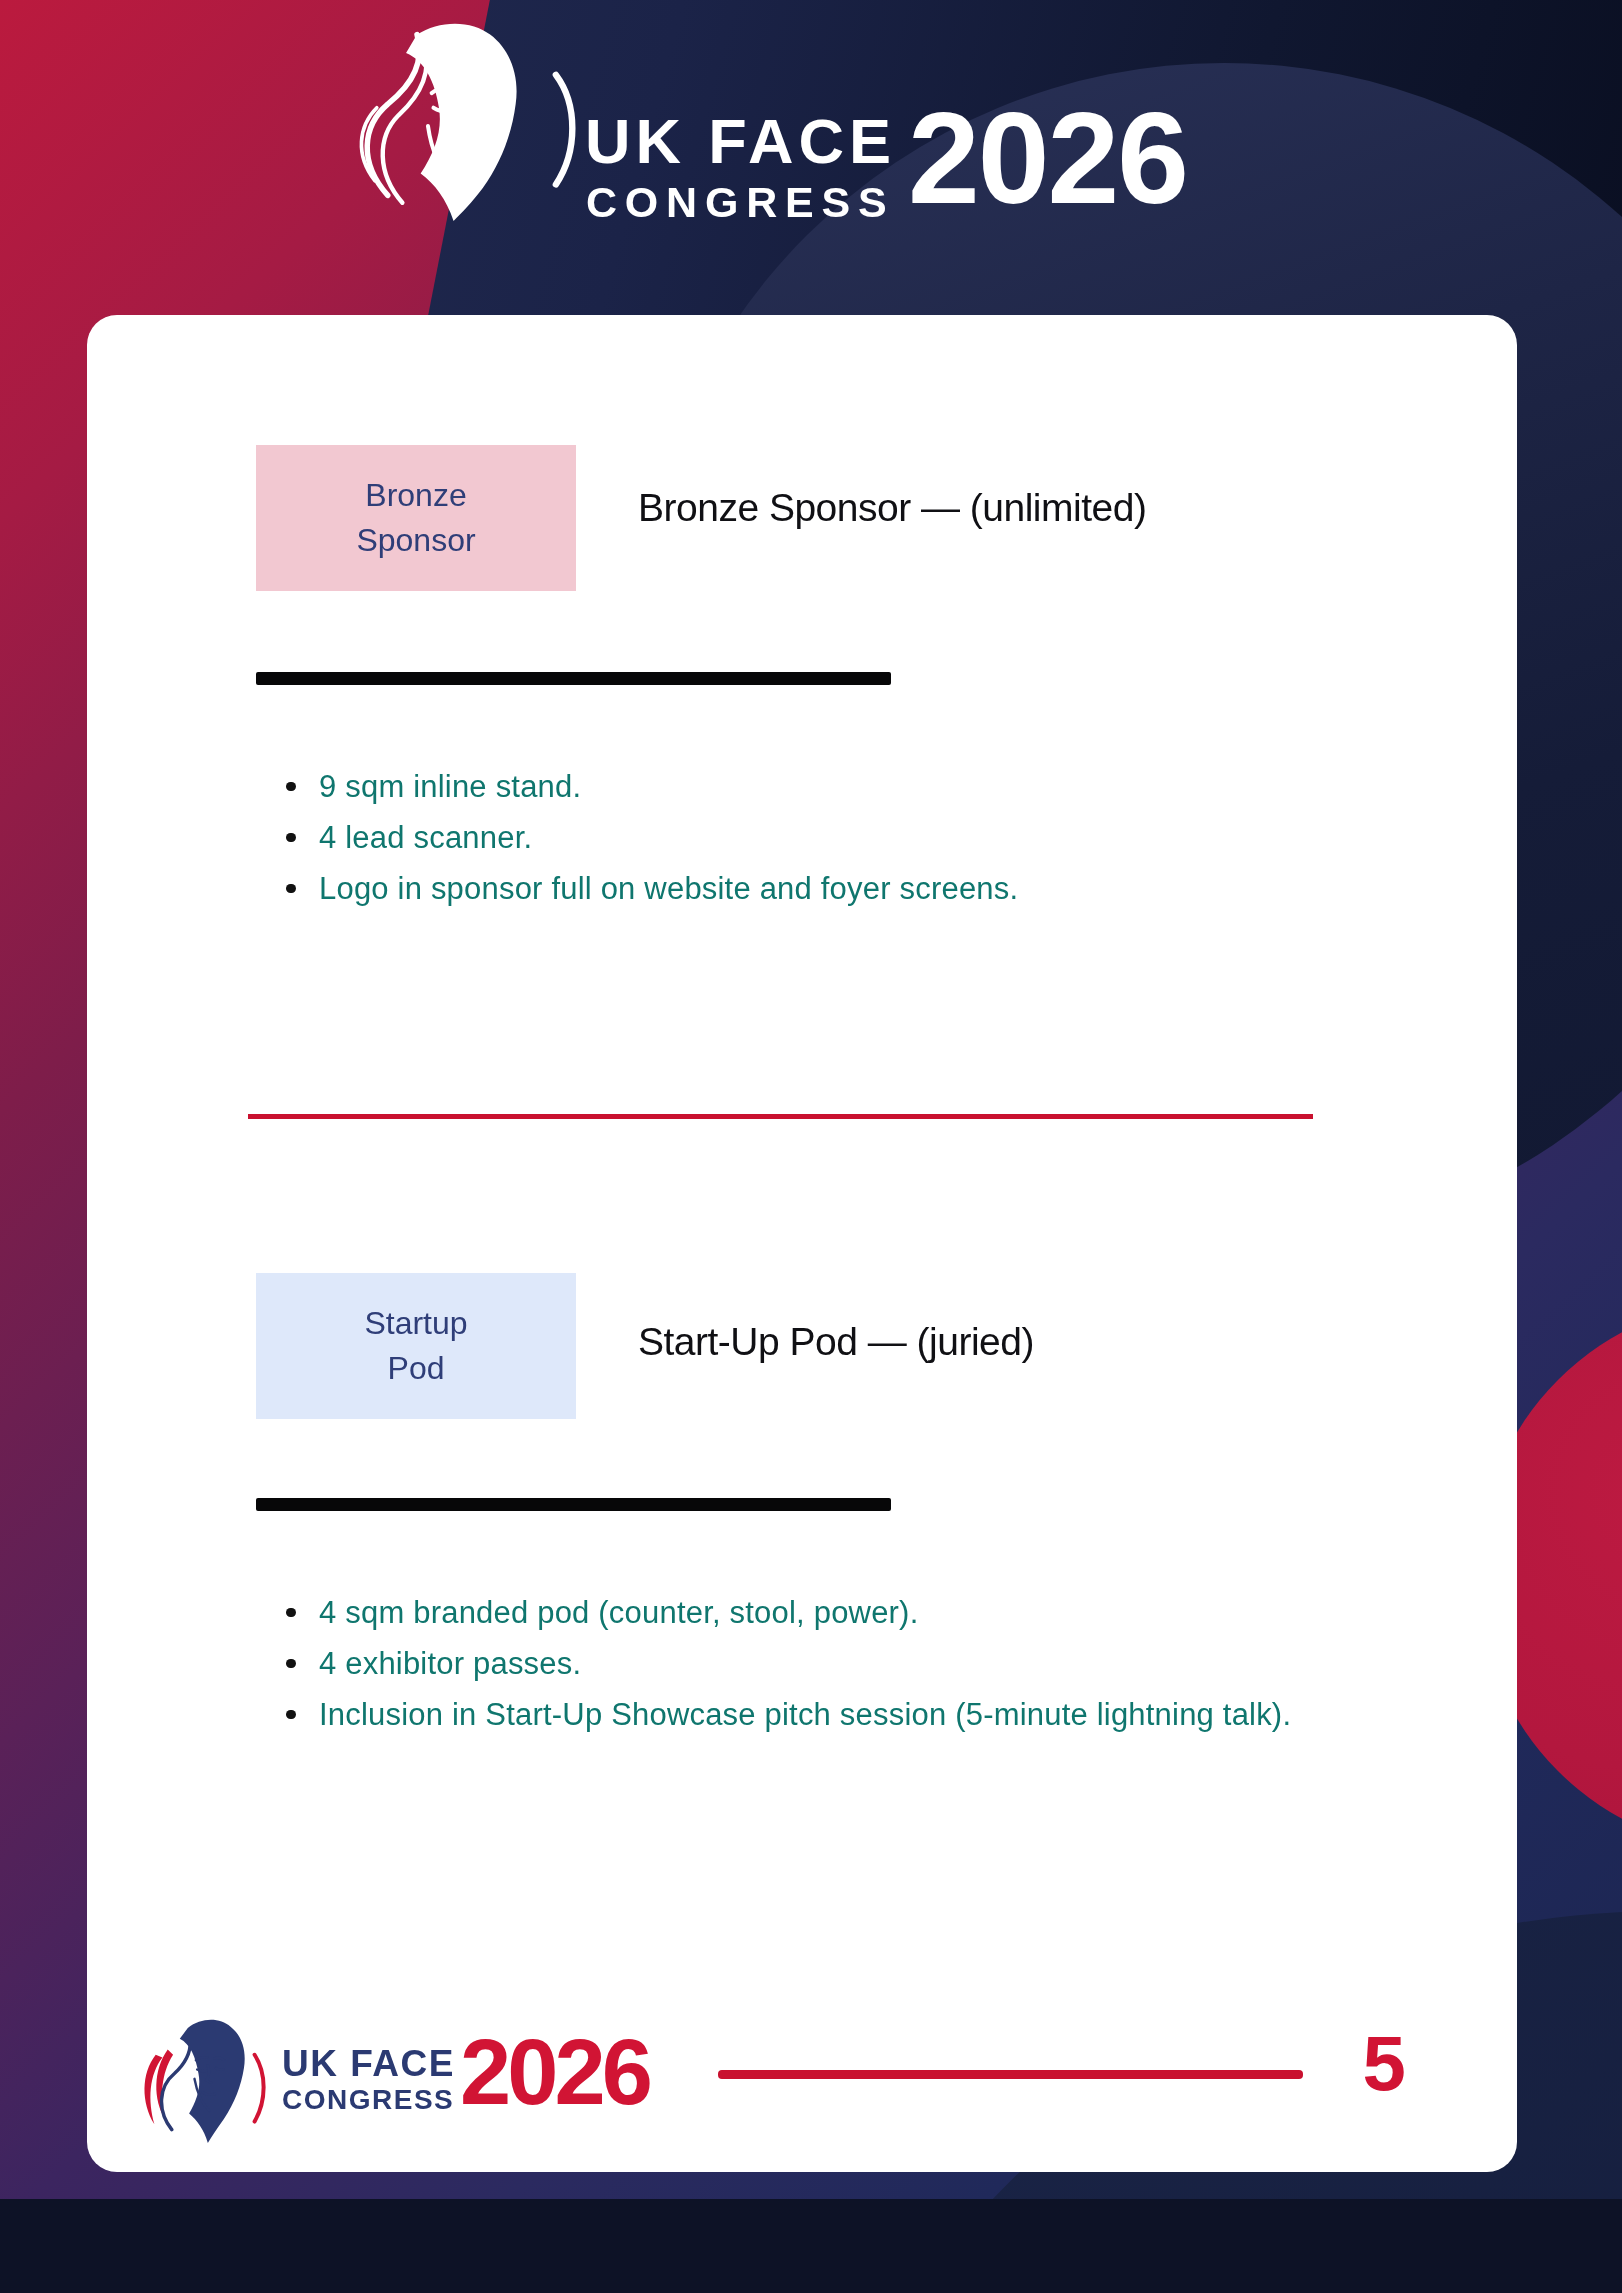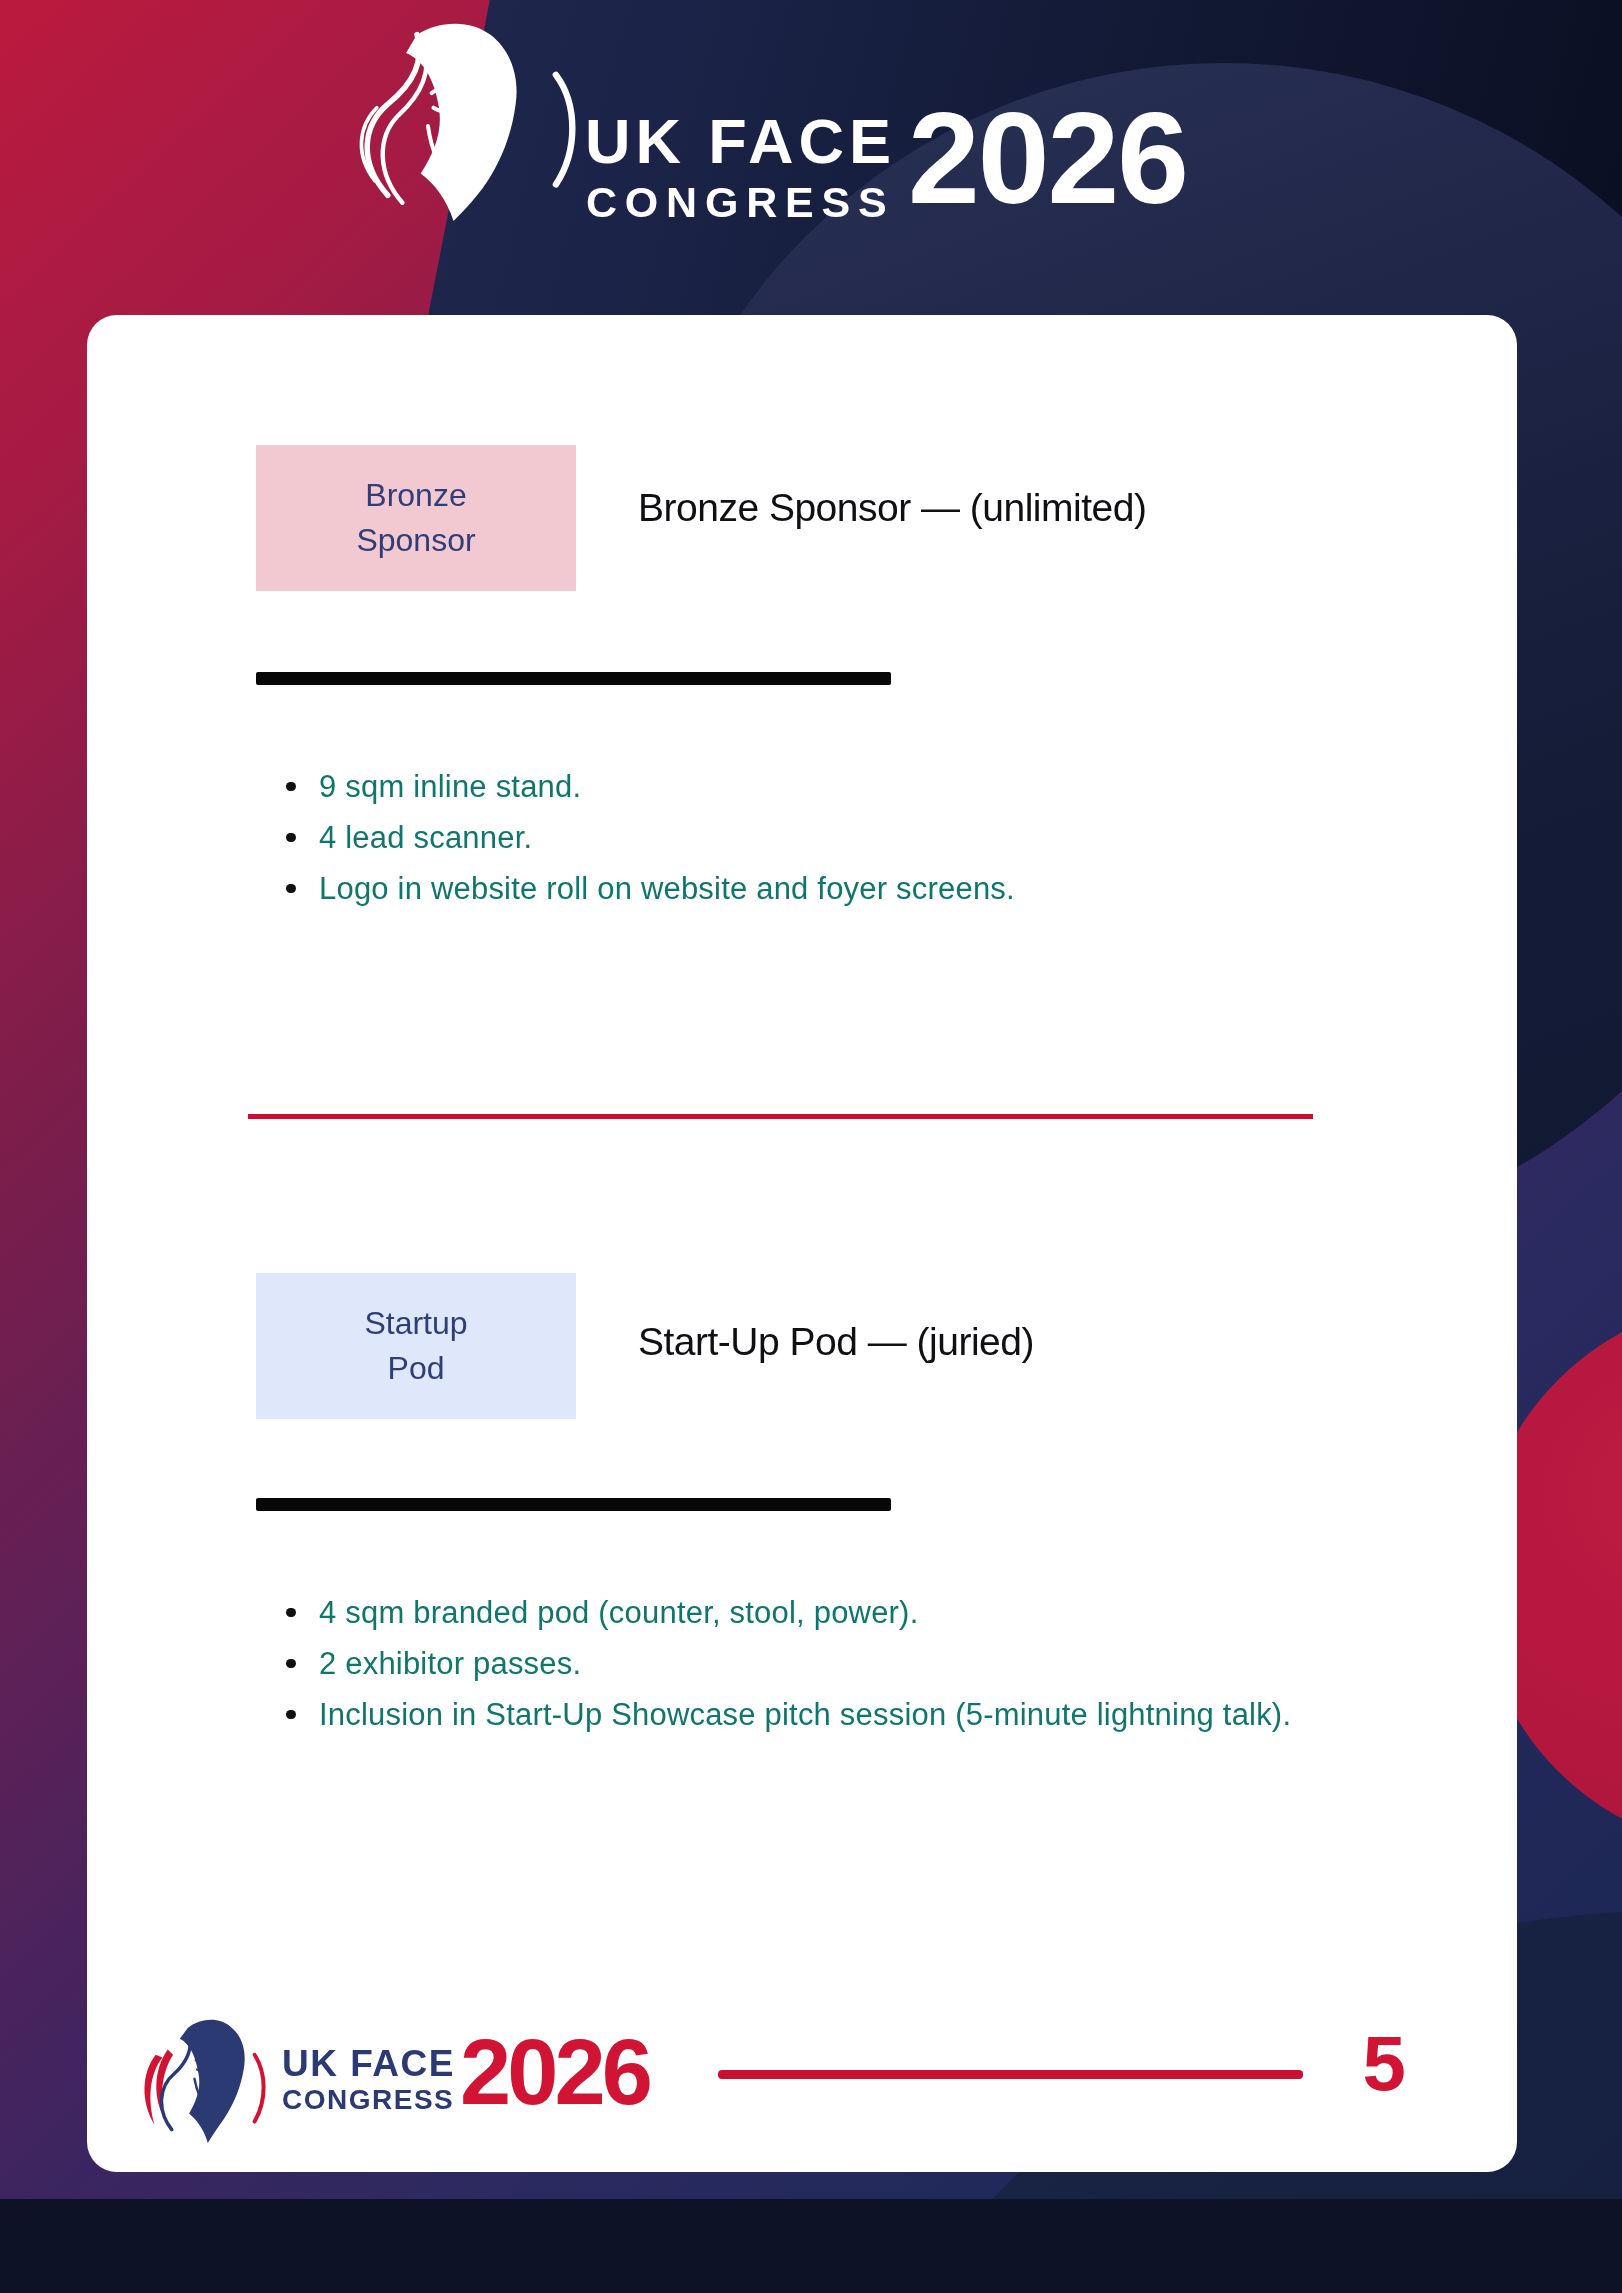--- a/index.html
+++ b/index.html
@@ -123,34 +123,34 @@
 
     <div class="badge badge-bronze">
       <span>Bronze</span>
       <span>Sponsor</span>
     </div>
     <div class="sec-heading h1">Bronze Sponsor — (unlimited)</div>
     <div class="black-bar bar1"></div>
     <ul class="bullets list1">
       <li>9 sqm inline stand.</li>
       <li>4 lead scanner.</li>
-      <li>Logo in website roll on website and foyer screens.</li>
+      <li>Logo in sponsor full on website and foyer screens.</li>
     </ul>
 
     <div class="red-divider"></div>
 
     <div class="badge badge-startup">
       <span>Startup</span>
       <span>Pod</span>
     </div>
     <div class="sec-heading h2">Start-Up Pod — (juried)</div>
     <div class="black-bar bar2"></div>
     <ul class="bullets list2">
       <li>4 sqm branded pod (counter, stool, power).</li>
-      <li>2 exhibitor passes.</li>
+      <li>4 exhibitor passes.</li>
       <li class="justify">Inclusion in Start-Up Showcase pitch session (5-minute lightning talk).</li>
     </ul>
 
     <svg class="ftr-logo" viewBox="0 0 110 110">
       <path d="M14,32 C3,46 3,68 13,84 C8,66 9,47 19,34 Z" fill="#d11434"></path>
       <path d="M23,28 C12,43 12,66 21,80 C17,64 18,46 27,32 Z" fill="#d11434"></path>
       <g fill="none" stroke="#2b3a72" stroke-linecap="round">
         <path d="M26,88 C15,74 16,56 28,46 C38,37 42,26 39,14" stroke-width="2.6"></path>
       </g>
       <path d="M38,12 C48,4 62,4 70,11 C79,18 82,30 80,42 C78,55 73,68 65,80 C60,87 56,93 53,98 C50,88 45,81 39,76 C45,66 48,56 46,46 C44,34 40,24 32,20 Z" fill="#2b3a72"></path>

